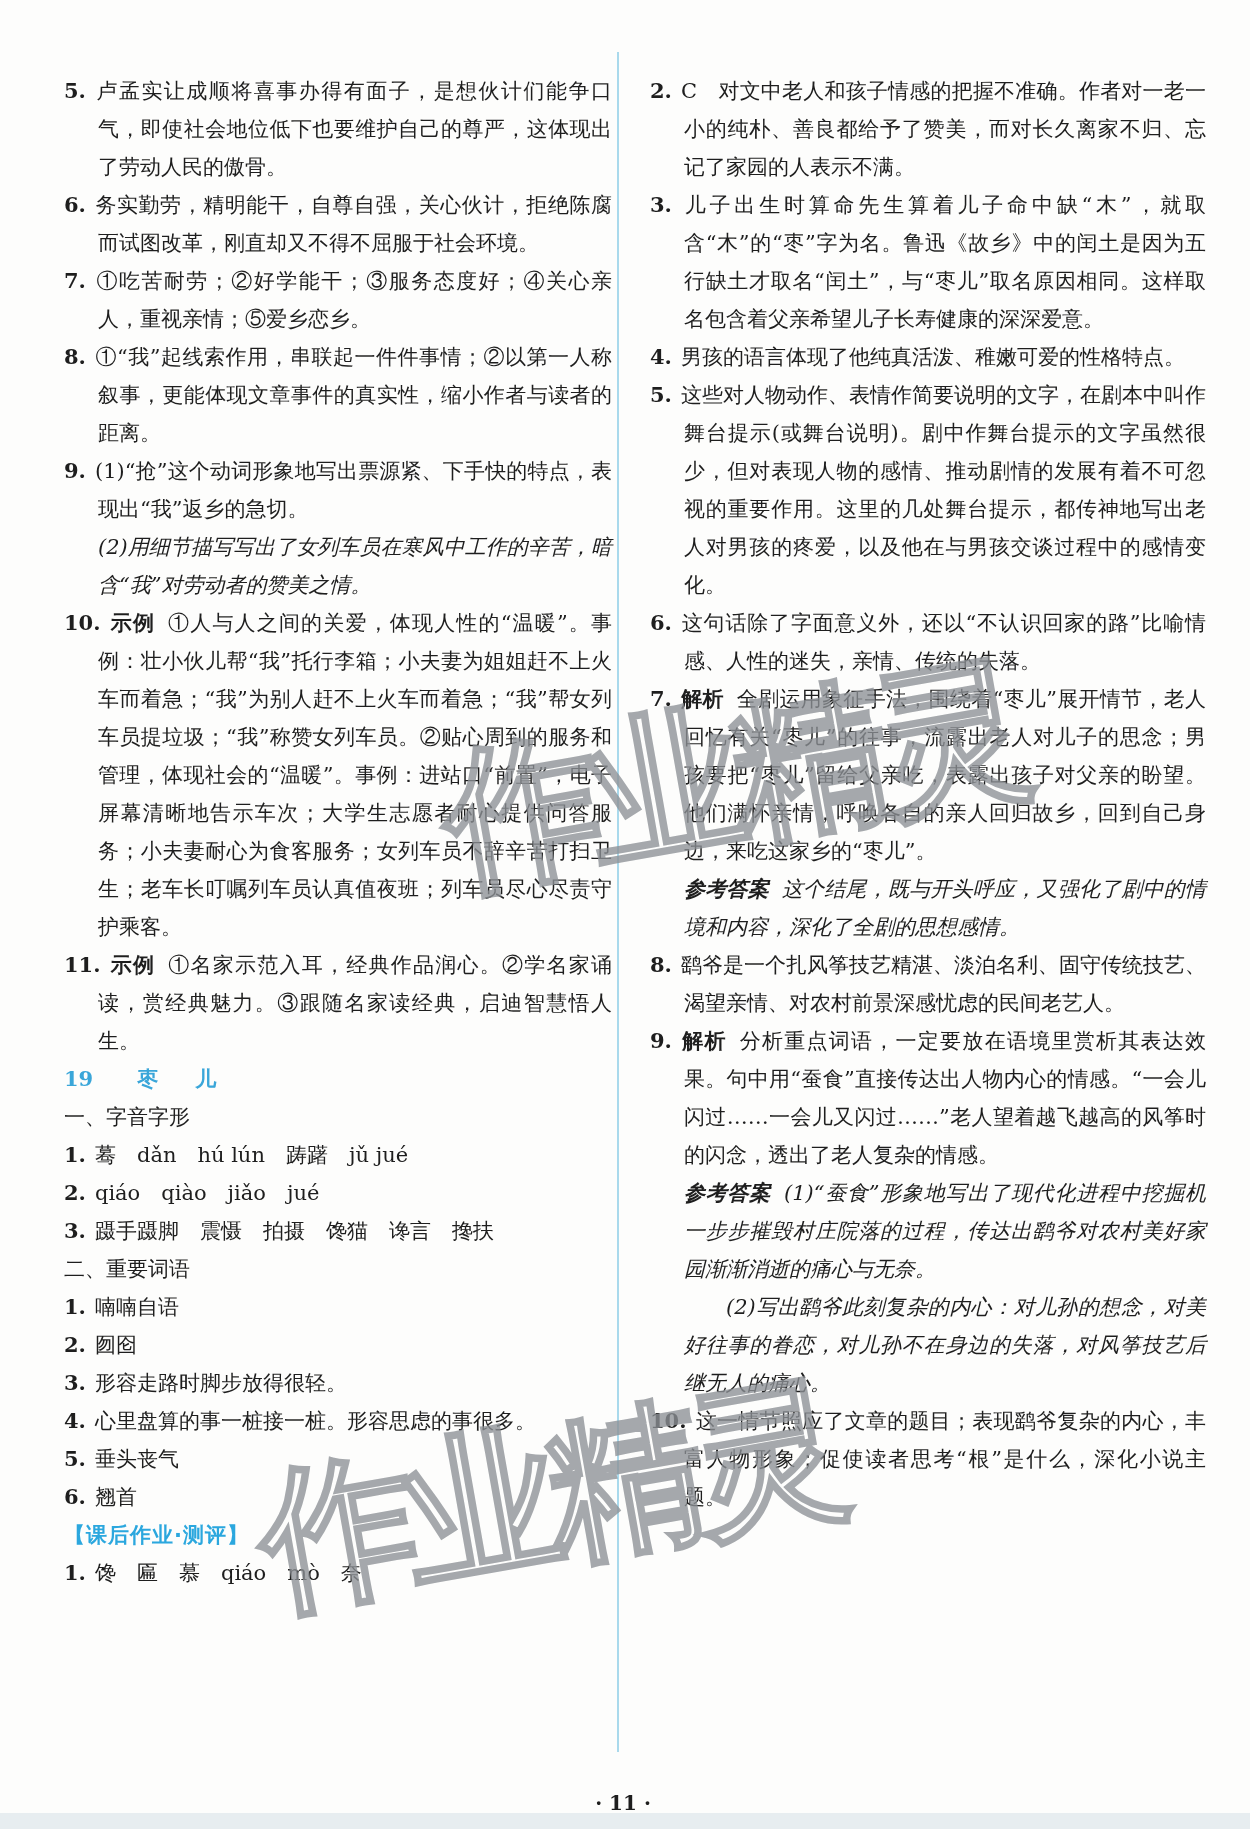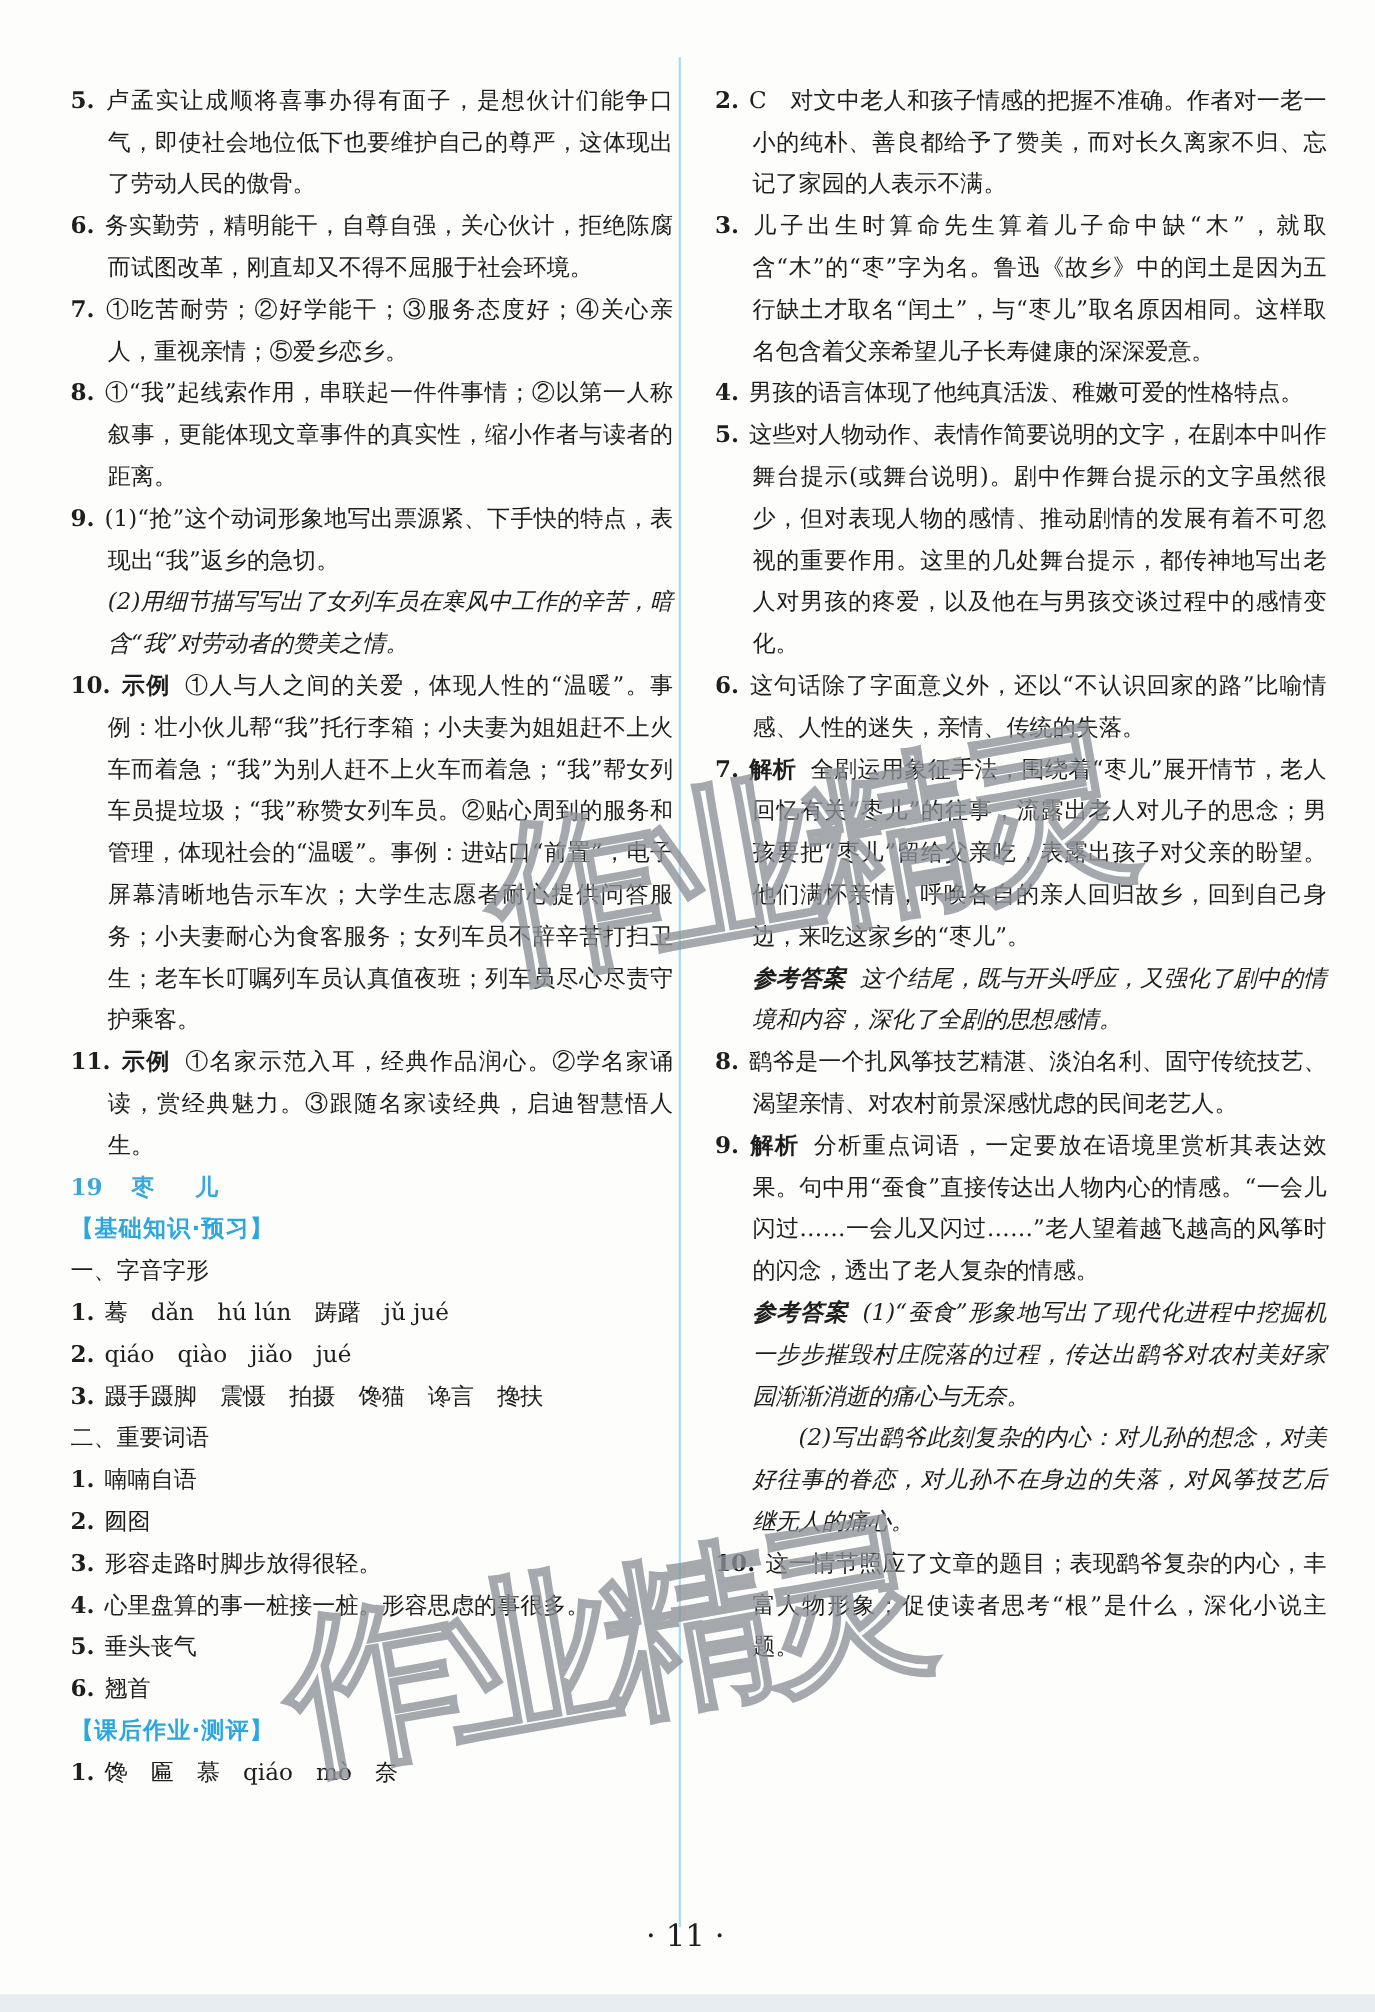--- a/index.html
+++ b/index.html
@@ -26,21 +26,21 @@
   .item{padding-left:34px;text-indent:-34px;}
   .para{padding-left:34px;text-indent:0;font-style:italic;}
   .para.indent2{text-indent:2em;}
   .no{font-weight:bold;padding-right:9px;}
   .kw{font-weight:bold;padding-right:13px;font-family:"DejaVu Sans","Liberation Sans",sans-serif;}
   .lesson-title{
     text-align:center;color:#3aa6d9;font-weight:bold;
     font-size:29px;line-height:46px;margin:10px 0 6px;
     font-family:"DejaVu Serif","Liberation Serif",serif;
   }
-  .lesson-title .lesson-no{margin-right:26px;}
+  .lesson-title .lesson-no{margin-right:44px;}
   .lesson-title .lesson-name{letter-spacing:8px;}
   .blue-h{
     color:#2ba7de;font-weight:bold;font-size:24px;line-height:46px;
     font-family:"DejaVu Sans","Liberation Sans",sans-serif;
     letter-spacing:1px;margin:2px 0 2px;text-align:left !important;
   }
   .sub-h{
     font-weight:normal;font-size:22px;line-height:40px;
     font-family:"DejaVu Sans","Liberation Sans",sans-serif;
     text-align:left !important;
@@ -48,22 +48,22 @@
   .wm{position:absolute;pointer-events:none;opacity:.78;z-index:5;}
   .wm text{
     font-family:"DejaVu Sans","Liberation Sans",sans-serif;
     font-weight:bold;
     fill:none;stroke:#8d9196;stroke-width:2.6px;
     letter-spacing:-0.08em;
   }
   .wm1{left:432px;top:648px;transform:rotate(-10deg);}
   .wm2{left:248px;top:1368px;transform:rotate(-10deg);}
   .footer{
-    position:absolute;left:548px;top:1743px;width:150px;
-    text-align:center;font-size:28px;font-weight:normal;
+    position:absolute;left:548px;top:1791px;width:150px;
+    text-align:center;font-size:20px;font-weight:bold;
     font-family:"DejaVu Serif","Liberation Serif",serif;
   }
 </style>
 </head>
 <body>
 
 <div class="page">
 
   <div class="divider"></div>
 
@@ -72,21 +72,20 @@
     <p class="item"><span class="no">6.</span><span class="txt">务实勤劳，精明能干，自尊自强，关心伙计，拒绝陈腐而试图改革，刚直却又不得不屈服于社会环境。</span></p>
     <p class="item"><span class="no">7.</span><span class="txt">①吃苦耐劳；②好学能干；③服务态度好；④关心亲人，重视亲情；⑤爱乡恋乡。</span></p>
     <p class="item"><span class="no">8.</span><span class="txt">①“我”起线索作用，串联起一件件事情；②以第一人称叙事，更能体现文章事件的真实性，缩小作者与读者的距离。</span></p>
     <p class="item"><span class="no">9.</span><span class="txt">(1)“抢”这个动词形象地写出票源紧、下手快的特点，表现出“我”返乡的急切。</span></p>
     <p class="para"><span class="txt">(2)用细节描写写出了女列车员在寒风中工作的辛苦，暗含“我”对劳动者的赞美之情。</span></p>
     <p class="item"><span class="no">10.</span><span class="kw">示例</span><span class="txt">①人与人之间的关爱，体现人性的“温暖”。事例：壮小伙儿帮“我”托行李箱；小夫妻为姐姐赶不上火车而着急；“我”为别人赶不上火车而着急；“我”帮女列车员提垃圾；“我”称赞女列车员。②贴心周到的服务和管理，体现社会的“温暖”。事例：进站口“前置”，电子屏幕清晰地告示车次；大学生志愿者耐心提供问答服务；小夫妻耐心为食客服务；女列车员不辞辛苦打扫卫生；老车长叮嘱列车员认真值夜班；列车员尽心尽责守护乘客。</span></p>
     <p class="item"><span class="no">11.</span><span class="kw">示例</span><span class="txt">①名家示范入耳，经典作品润心。②学名家诵读，赏经典魅力。③跟随名家读经典，启迪智慧悟人生。</span></p>
 
     <p class="lesson-title"><span class="lesson-no">19</span><span class="lesson-name">枣　儿</span></p>
 
-    <p class="blue-h">【基础知识·预习】</p>
     <p class="sub-h">一、字音字形</p>
     <p class="item"><span class="no">1.</span><span class="txt">蓦　dǎn　hú lún　踌躇　jǔ jué</span></p>
     <p class="item"><span class="no">2.</span><span class="txt">qiáo　qiào　jiǎo　jué</span></p>
     <p class="item"><span class="no">3.</span><span class="txt">蹑手蹑脚　震慑　拍摄　馋猫　谗言　搀扶</span></p>
     <p class="sub-h">二、重要词语</p>
     <p class="item"><span class="no">1.</span><span class="txt">喃喃自语</span></p>
     <p class="item"><span class="no">2.</span><span class="txt">囫囵</span></p>
     <p class="item"><span class="no">3.</span><span class="txt">形容走路时脚步放得很轻。</span></p>
     <p class="item"><span class="no">4.</span><span class="txt">心里盘算的事一桩接一桩。形容思虑的事很多。</span></p>
     <p class="item"><span class="no">5.</span><span class="txt">垂头丧气</span></p>

